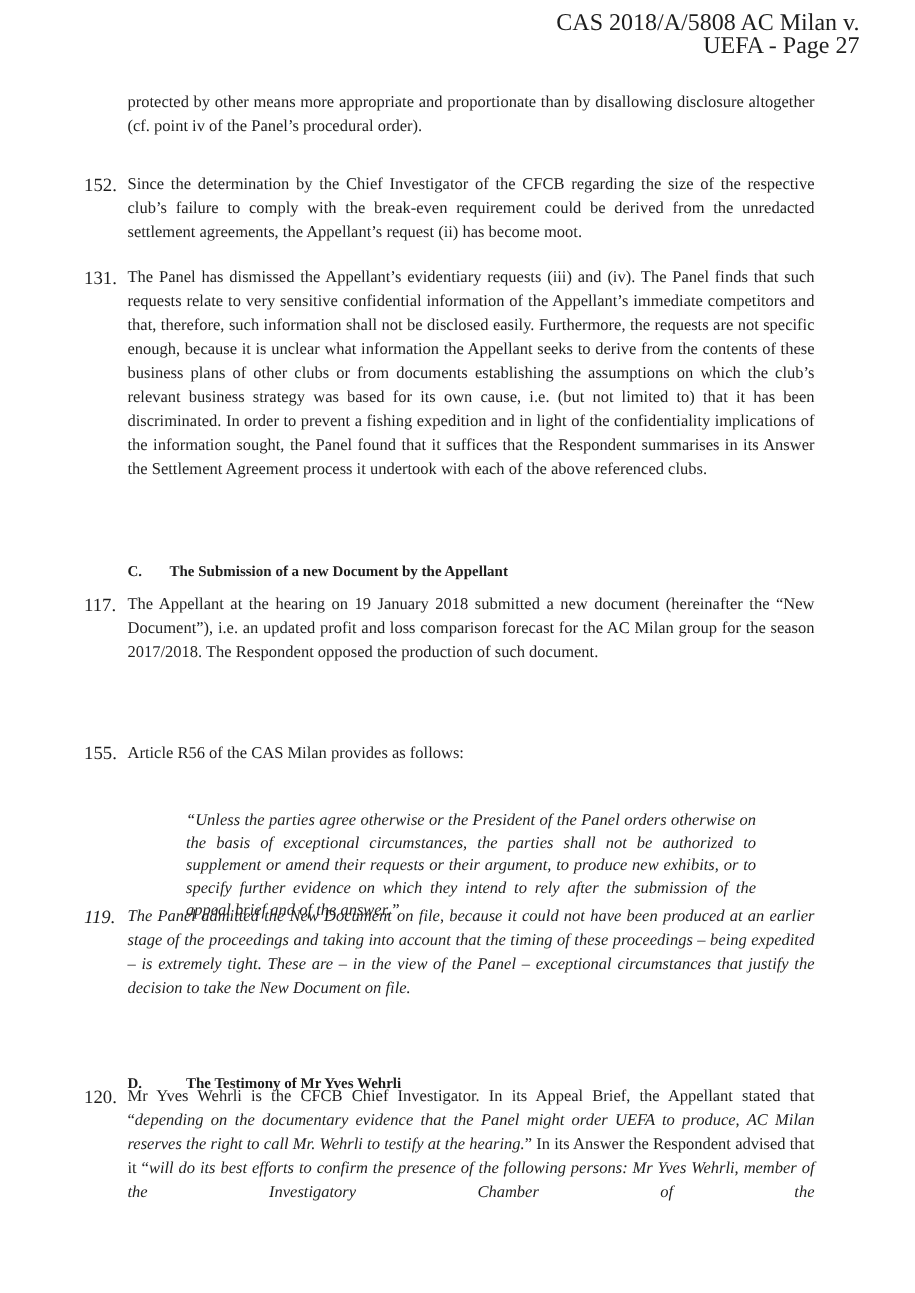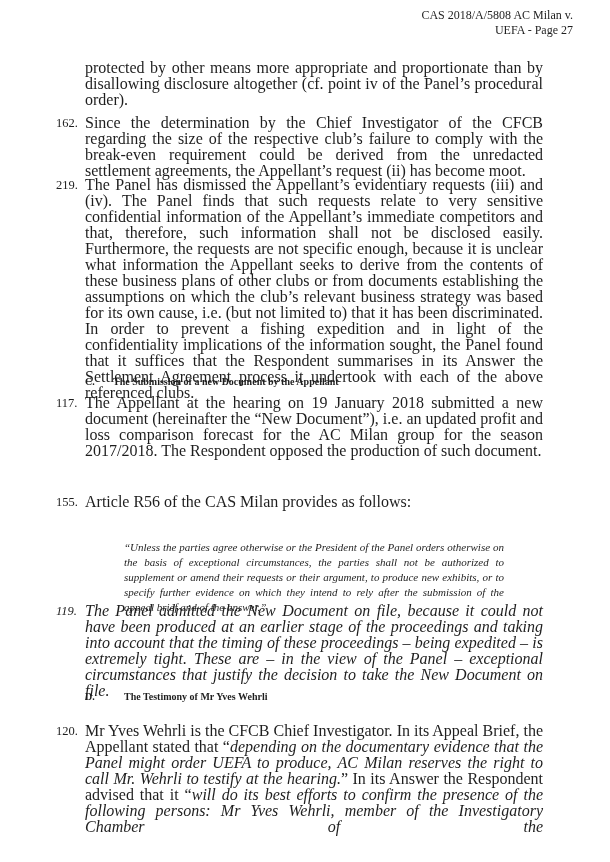--- a/index.html
+++ b/index.html
@@ -14,27 +14,27 @@
     background: #ffffff;
     font-family: "Liberation Serif", serif;
     color: #1e1e1e;
     overflow: hidden;
   }
   .header {
     position: absolute;
     top: 8px;
     right: 37px;
     text-align: right;
-    font-size: 12px;
+    font-size: 16px;
     line-height: 15px;
   }
   .para {
     margin: 0;
     text-align: justify;
-    font-size: 16px;
+    font-size: 11px;
     line-height: 16px;
   }
   .block {
     position: absolute;
     left: 85px;
     width: 458px;
   }
   .item .num {
     position: absolute;
     left: -29px;
@@ -65,43 +65,43 @@
   }
   .justify-last { text-align-last: justify; }
   .b-intro { top: 60px; }
   .b-115 { top: 115px; }
   .b-116 { top: 177px; }
   .b-hc { top: 374px; }
   .b-117 { top: 395px; }
   .b-118 { top: 494px; }
   .b-quote { top: 526px; }
   .b-119 { top: 603px; font-style: italic; }
-  .b-hd { top: 689px; }
+  .b-hd { top: 715px; }
   .b-120 { top: 723px; }
   em { font-style: italic; }
 </style>
 </head>
 <body>
 
 <div class="page">
 
   <div class="header">
     <div>CAS 2018/A/5808 AC Milan v.</div>
     <div>UEFA - Page 27</div>
   </div>
 
   <p class="para block b-intro">protected by other means more appropriate and proportionate than by disallowing disclosure altogether (cf. point iv of the Panel’s procedural order).</p>
 
   <div class="item block b-115">
-    <span class="num">162.</span>
+    <span class="num">152.</span>
     <p class="para">Since the determination by the Chief Investigator of the CFCB regarding the size of the respective club’s failure to comply with the break-even requirement could be derived from the unredacted settlement agreements, the Appellant’s request (ii) has become moot.</p>
   </div>
 
   <div class="item block b-116">
-    <span class="num">219.</span>
+    <span class="num">131.</span>
     <p class="para">The Panel has dismissed the Appellant’s evidentiary requests (iii) and (iv). The Panel finds that such requests relate to very sensitive confidential information of the Appellant’s immediate competitors and that, therefore, such information shall not be disclosed easily. Furthermore, the requests are not specific enough, because it is unclear what information the Appellant seeks to derive from the contents of these business plans of other clubs or from documents establishing the assumptions on which the club’s relevant business strategy was based for its own cause, i.e. (but not limited to) that it has been discriminated. In order to prevent a fishing expedition and in light of the confidentiality implications of the information sought, the Panel found that it suffices that the Respondent summarises in its Answer the Settlement Agreement process it undertook with each of the above referenced clubs.</p>
   </div>
 
   <div class="heading b-hc">
     <span class="hnum hnum-c">C.</span><span>The Submission of a new Document by the Appellant</span>
   </div>
 
   <div class="item block b-117">
     <span class="num">117.</span>
     <p class="para">The Appellant at the hearing on 19 January 2018 submitted a new document (hereinafter the “New Document”), i.e. an updated profit and loss comparison forecast for the AC Milan group for the season 2017/2018. The Respondent opposed the production of such document.</p>

